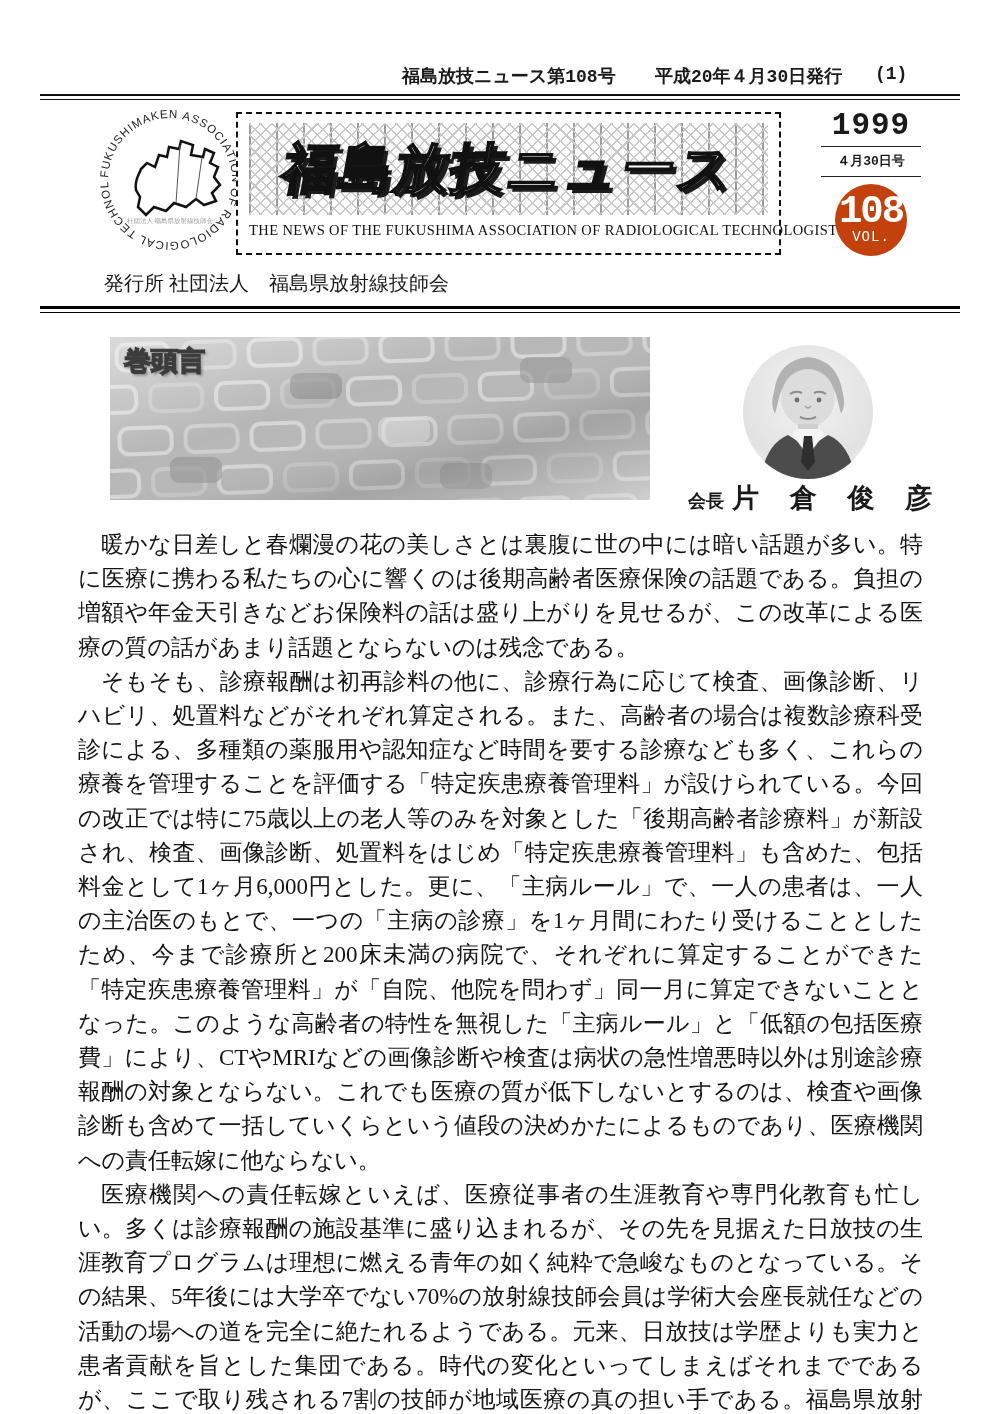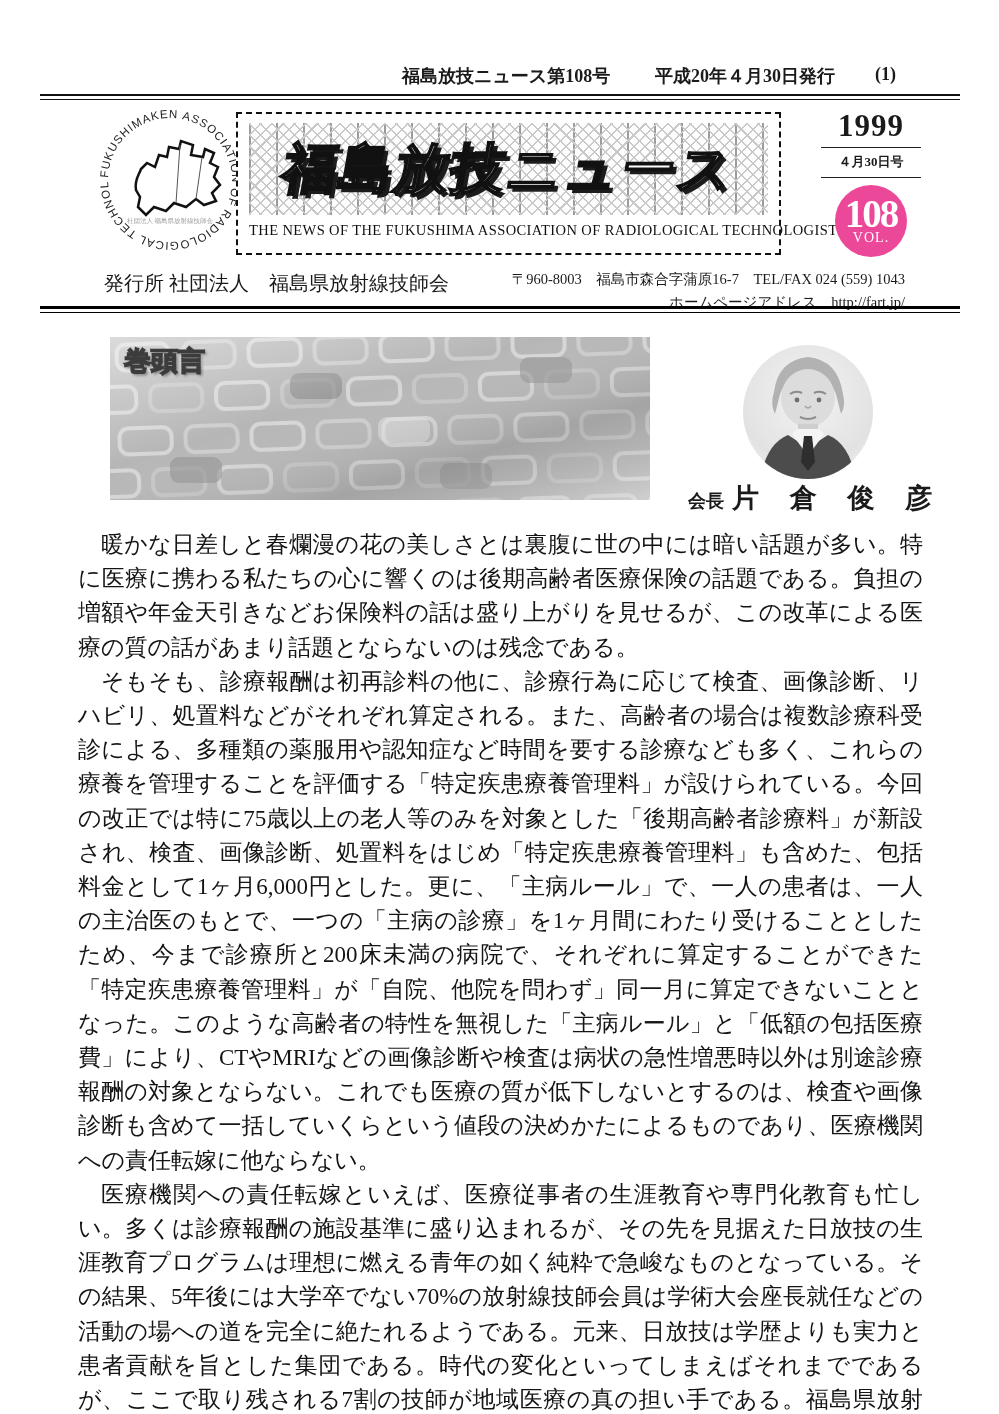--- a/index.html
+++ b/index.html
@@ -2,21 +2,21 @@
 <html><head>
 <meta charset="utf-8">
 <style>
   * { margin:0; padding:0; box-sizing:border-box; }
   html,body { background:#888; }
   .page {
     position:relative; width:999px; height:1414px; margin:0 auto;
     background:#ffffff; color:#1a1a1a; overflow:hidden;
     font-family:"Liberation Serif","DejaVu Serif",serif;
   }
-  .sans { font-family:Liberation Serif, serif;padding-left:24px; }
+  .sans { font-family:Liberation Mono, monospace;padding-left:24px; }
 
   
   .runhead { position:absolute; top:64px; left:0; width:100%; height:24px; font-size:18px; font-weight:bold; }
   .runhead .rh-title { position:absolute; left:402px; }
   .runhead .rh-date  { position:absolute; left:655px; }
   .runhead .rh-page  { position:absolute; left:875px; }
   .rule-top {
     position:absolute; top:94px; left:40px; width:920px; height:6px;
     border-top:2.5px solid #111; border-bottom:1.5px solid #111;
   }
@@ -49,21 +49,21 @@
     margin-top:7px; text-align:center; font-size:14.5px; letter-spacing:.4px;
     white-space:nowrap; color:#111;
   }
 
   
   .dateblock { position:absolute; top:108px; left:795px; width:128px; text-align:center; }
   .db-year { font-size:31px; letter-spacing:1px; font-weight:600; }
   .db-line { border-top:1.5px solid #222; margin:3px 2px; }
   .db-issue { font-size:13px; font-weight:bold; padding:2px 0 3px 0; white-space:nowrap; }
   .vol-circle {
-    width:72px; height:72px; border-radius:50%; background:#ec4899; margin:7px auto 0 auto;
+    width:72px; height:72px; border-radius:50%; background:#c2410c; margin:7px auto 0 auto;
     display:flex; flex-direction:column; align-items:center; justify-content:center; color:#fff;
   }
   .vol-num { font-size:39px; font-weight:900; line-height:0.9; letter-spacing:-2px; }
   .vol-label { font-size:14px; letter-spacing:1px; margin-top:-1px; }
 
   
   .publisher { position:absolute; top:268px; left:0; width:100%; height:48px; }
   .pub-label { position:absolute; left:104px; top:2px; font-size:20px; white-space:nowrap; }
   .pub-right { position:absolute; right:94px; top:0; width:480px; text-align:right; font-size:14.5px; line-height:23px; }
   .rule-thick {
@@ -140,24 +140,20 @@
     <div class="db-issue">４月30日号</div>
     <div class="db-line"></div>
     <div class="vol-circle">
       <div class="vol-num">108</div>
       <div class="vol-label">VOL.</div>
     </div>
   </div>
 
   <div class="publisher">
     <div class="pub-label">発行所  社団法人　福島県放射線技師会</div>
-    <div class="pub-right sans">
-      <div>〒960-8003　福島市森合字蒲原16-7　TEL/FAX 024 (559) 1043</div>
-      <div>ホームページアドレス　http://fart.jp/</div>
-    </div>
   </div>
   <div class="rule-thick"></div>
 
   <div class="banner">
     <svg width="540" height="163" viewBox="0 0 540 163">
       <defs>
         <pattern id="keys" width="132" height="84" patternUnits="userSpaceOnUse" patternTransform="rotate(-2)">
           <rect width="132" height="84" fill="#b6b6b6"></rect>
           <rect x="6" y="8" width="52" height="26" rx="9" fill="none" stroke="#d6d6d6" stroke-width="4"></rect>
           <rect x="72" y="8" width="52" height="26" rx="9" fill="none" stroke="#cdcdcd" stroke-width="4"></rect>

